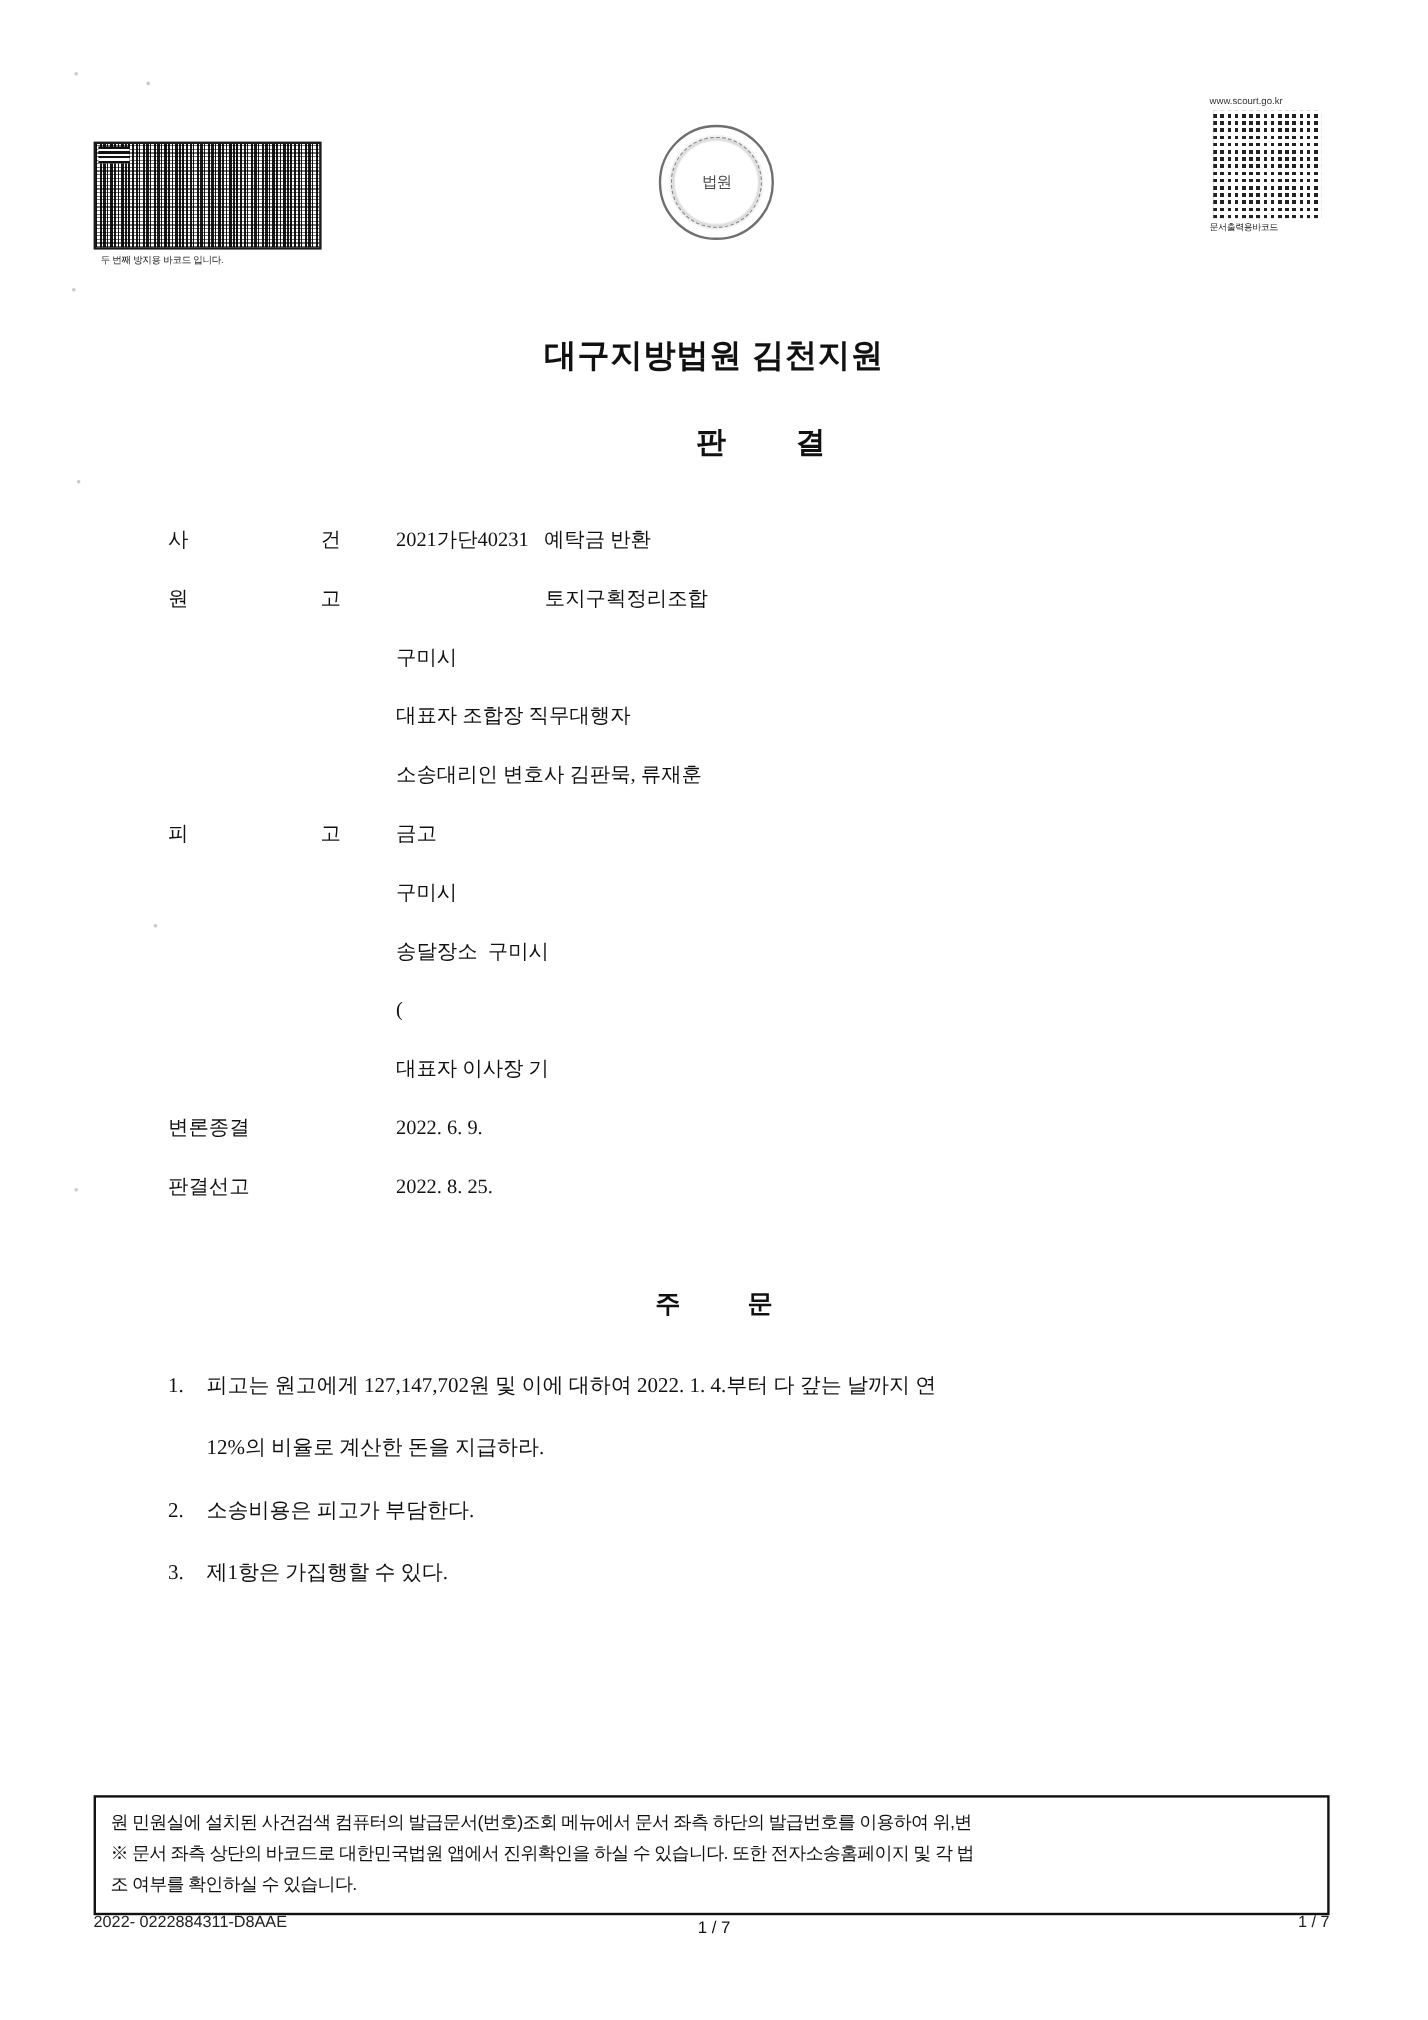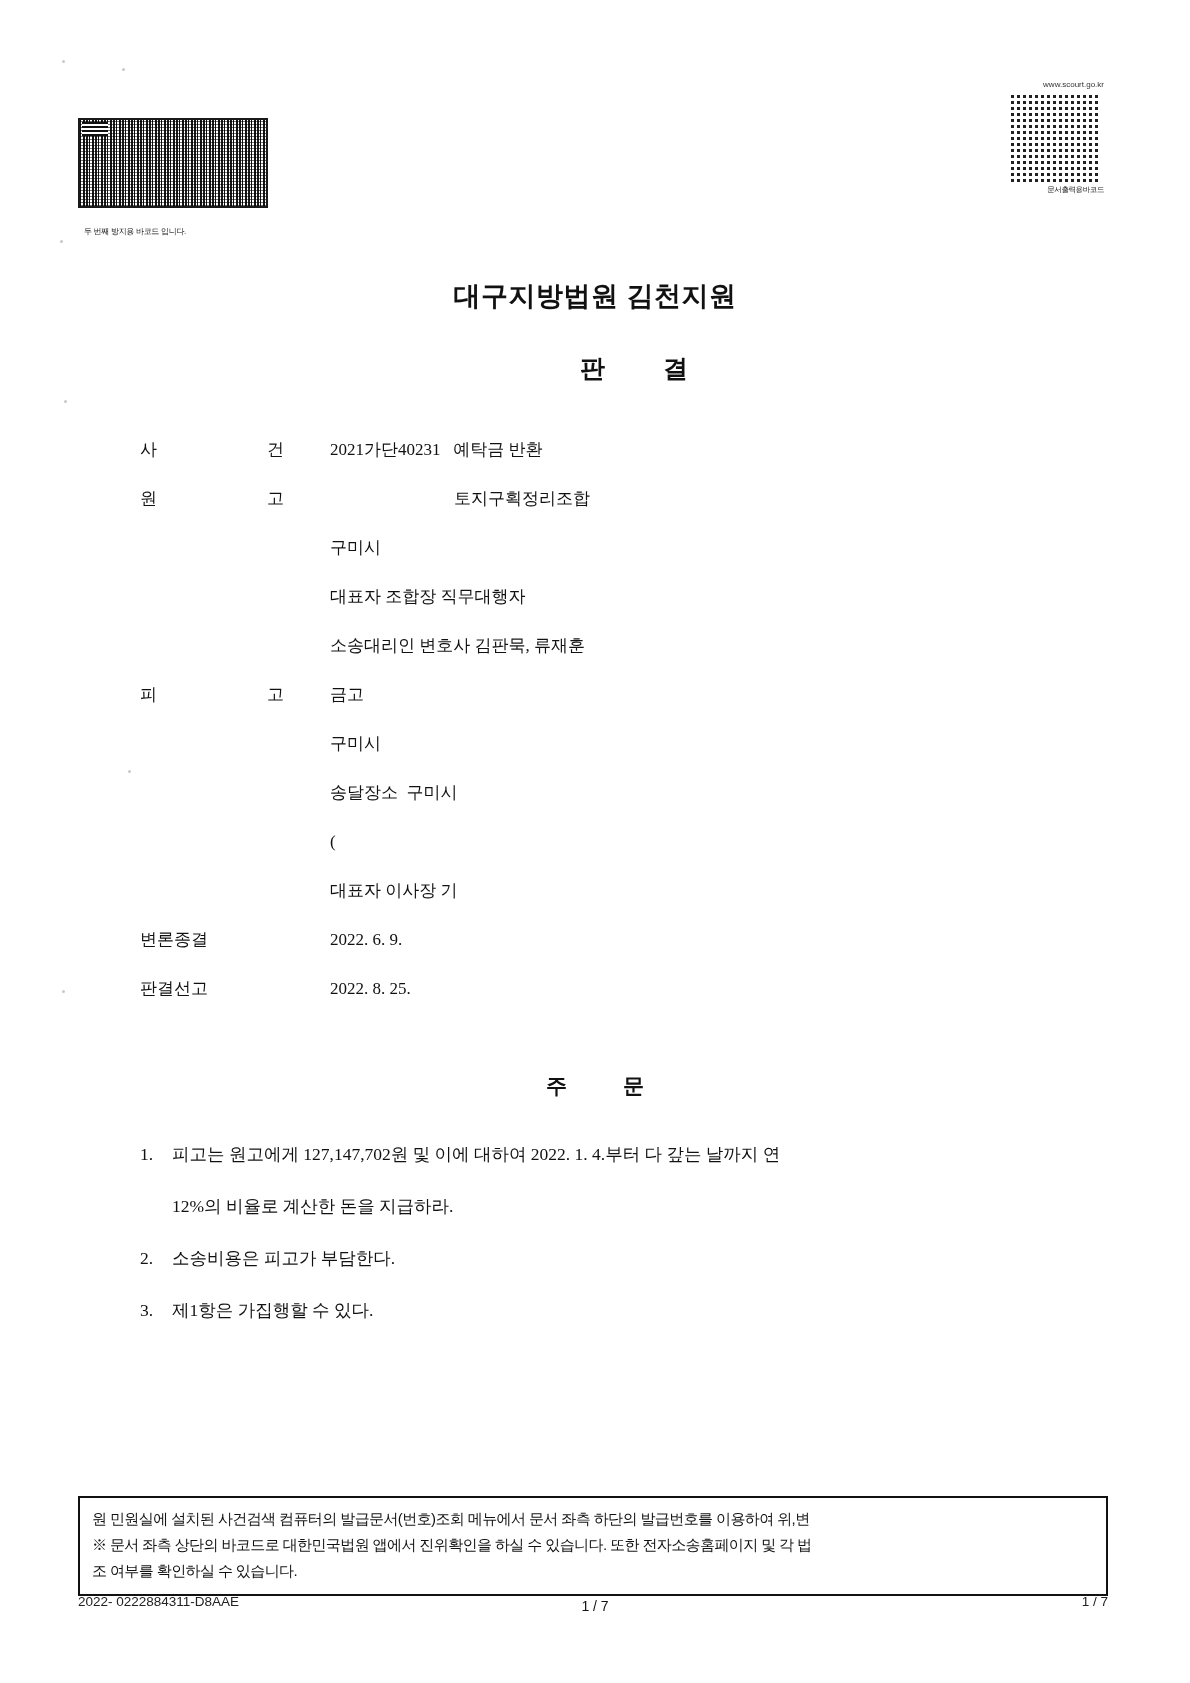--- a/index.html
+++ b/index.html
@@ -40,21 +40,21 @@
     position: absolute;
     left: 4px;
     top: 4px;
     width: 26px;
     height: 14px;
     background: repeating-linear-gradient(0deg, #111 0 2px, #fff 2px 4px);
   }
   .barcode-caption {
     font-size: 8px;
     color: #222;
-    margin-top: 18px;
+    margin-top: 3px;
     letter-spacing: -0.3px;
     font-family: "Liberation Sans", sans-serif;
     text-align: left;
     padding-left: 6px;
   }
   .emblem {
     position: absolute;
     left: 50%;
     top: 104px;
     transform: translateX(-50%);
@@ -84,21 +84,21 @@
     font-size: 13px;
     color: #4a4a4a;
     letter-spacing: -1px;
     font-family: "Liberation Sans", sans-serif;
   }
   .qr-block {
     position: absolute;
     right: 86px;
     top: 80px;
     width: 96px;
-    text-align: right;
+    text-align: left;
   }
   .qr-url {
     font-size: 8px;
     color: #333;
     font-family: "Liberation Sans", sans-serif;
     margin-bottom: 2px;
   }
   .qr-code {
     width: 90px;
     height: 90px;
@@ -256,20 +256,25 @@
   <div class="speck" style="left:62px;top:990px"></div>
   <div class="speck" style="left:128px;top:770px"></div>
 
   <div class="barcode-block">
     <div class="barcode-box">
       <div class="barcode-corner"></div>
     </div>
     <div class="barcode-caption">두 번째 방지용 바코드 입니다.</div>
   </div>
 
+  <div class="emblem">
+    <div class="emblem-inner">
+      <span class="emblem-text">법원</span>
+    </div>
+  </div>
 
   <div class="qr-block">
     <div class="qr-url">www.scourt.go.kr</div>
     <div class="qr-code"></div>
     <div class="qr-caption">문서출력용바코드</div>
   </div>
 
   <div class="court-title">대구지방법원 김천지원</div>
   <div class="doc-title">
     <span>판</span><span class="sp"></span><span>결</span>

